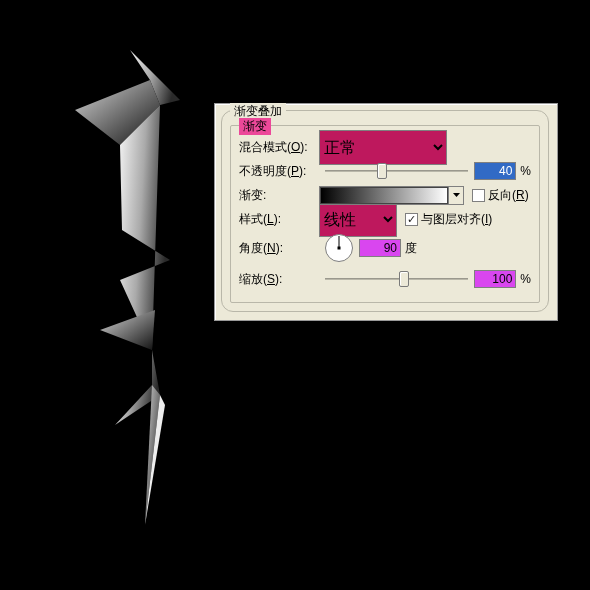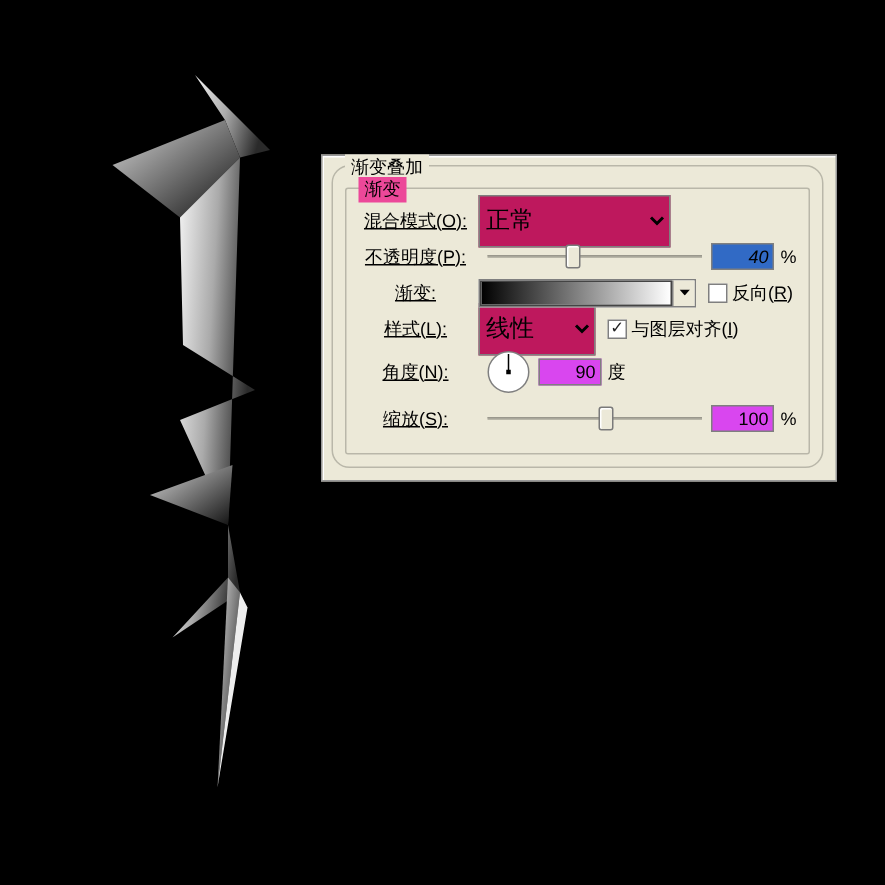--- a/index.html
+++ b/index.html
@@ -67,24 +67,23 @@
   .row {
     position: absolute;
     left: 8px;
     right: 8px;
     height: 22px;
     display: flex;
     align-items: center;
   }
   .lbl {
     width: 80px;
-    text-align: center;
+    text-align: left;
     padding-right: 4px;
     white-space: nowrap;
-    text-decoration: underline;
   }
   .underline { text-decoration: underline; }
   select.combo {
     width: 128px;
     height: 35px;
     font-size: 16px;
     border: 1px solid #7f7f7f;
     background: #be185d;
   }
   .slider {
@@ -116,22 +115,21 @@
     width: 42px;
     height: 18px;
     border: 1px solid #7f7f7f;
     background: #d946ef;
     text-align: right;
     padding: 1px 3px;
     line-height: 14px;
   }
   .valbox.sel {
     background: #316ac5;
-    color: #000000;
-    font-style: italic;
+    color: #ffffff;
   }
   .unit {
     margin-left: 4px;
   }
   .grad-preview {
     width: 128px;
     height: 17px;
     border: 1px solid #444;
     background: linear-gradient(90deg, #000 0%, #fff 100%);
     display: inline-block;

